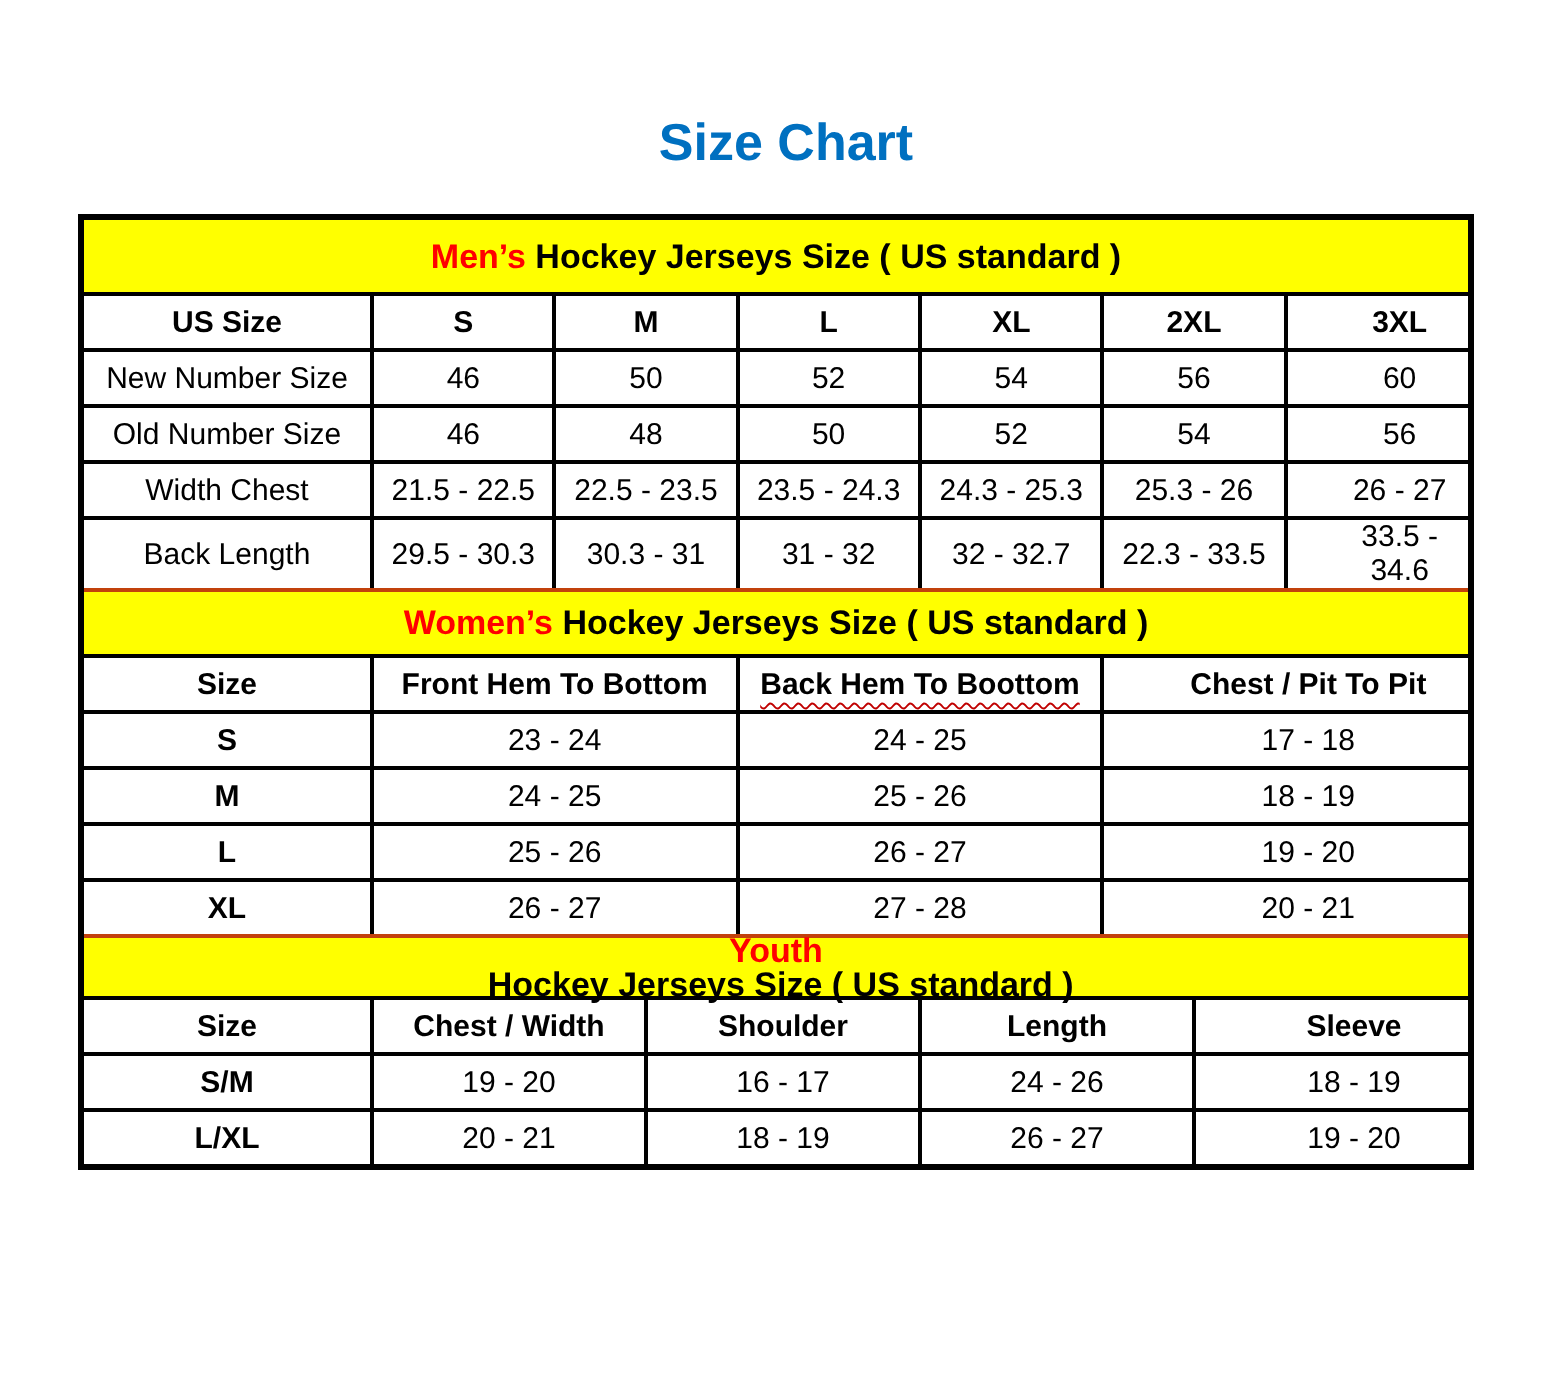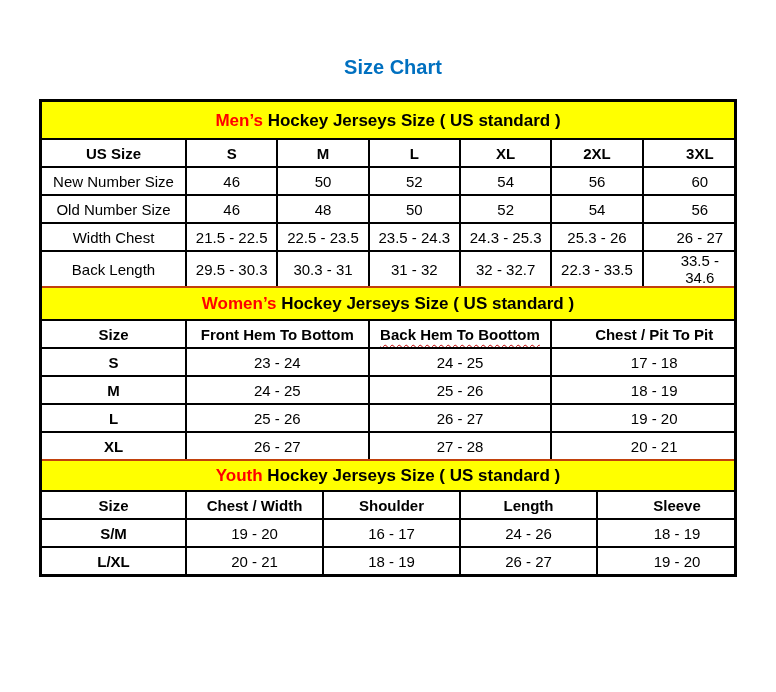--- a/index.html
+++ b/index.html
@@ -7,21 +7,21 @@
     width: 776px;
     height: 692px;
     background: #ffffff;
     font-family: "Liberation Sans", sans-serif;
     color: #000000;
     overflow: hidden;
   }
   .title {
     margin-top: 56px;
     text-align: center;
-    font-size: 20px;
+    font-size: 26px;
     font-weight: bold;
     color: #0070C0;
     margin-left: 10px;
   }
   .chart {
     width: 698px;
     margin: 20px auto 0 auto;
     border: 3px solid #000000;
     box-sizing: border-box;
   }
@@ -31,21 +31,21 @@
     display: flex;
     align-items: center;
     justify-content: center;
     font-weight: bold;
     font-size: 17px;
     line-height: 1;
   }
   .sec + .sec .band { border-top: 2px solid #c2410c; }
   .sec-mens .band   { height: 36px; }
   .sec-womens .band { height: 31px; }
-  .sec-youth .band  { height: 29px; }
+  .sec-youth .band  { height: 29px; flex-direction: column; }
   .band-hl { color: #FF0000; }
   .band-rest { white-space: pre; }
 
   .size-table {
     width: 100%;
     border-collapse: collapse;
     table-layout: fixed;
   }
   .size-table th, .size-table td {
     border: 2px solid #000000;

